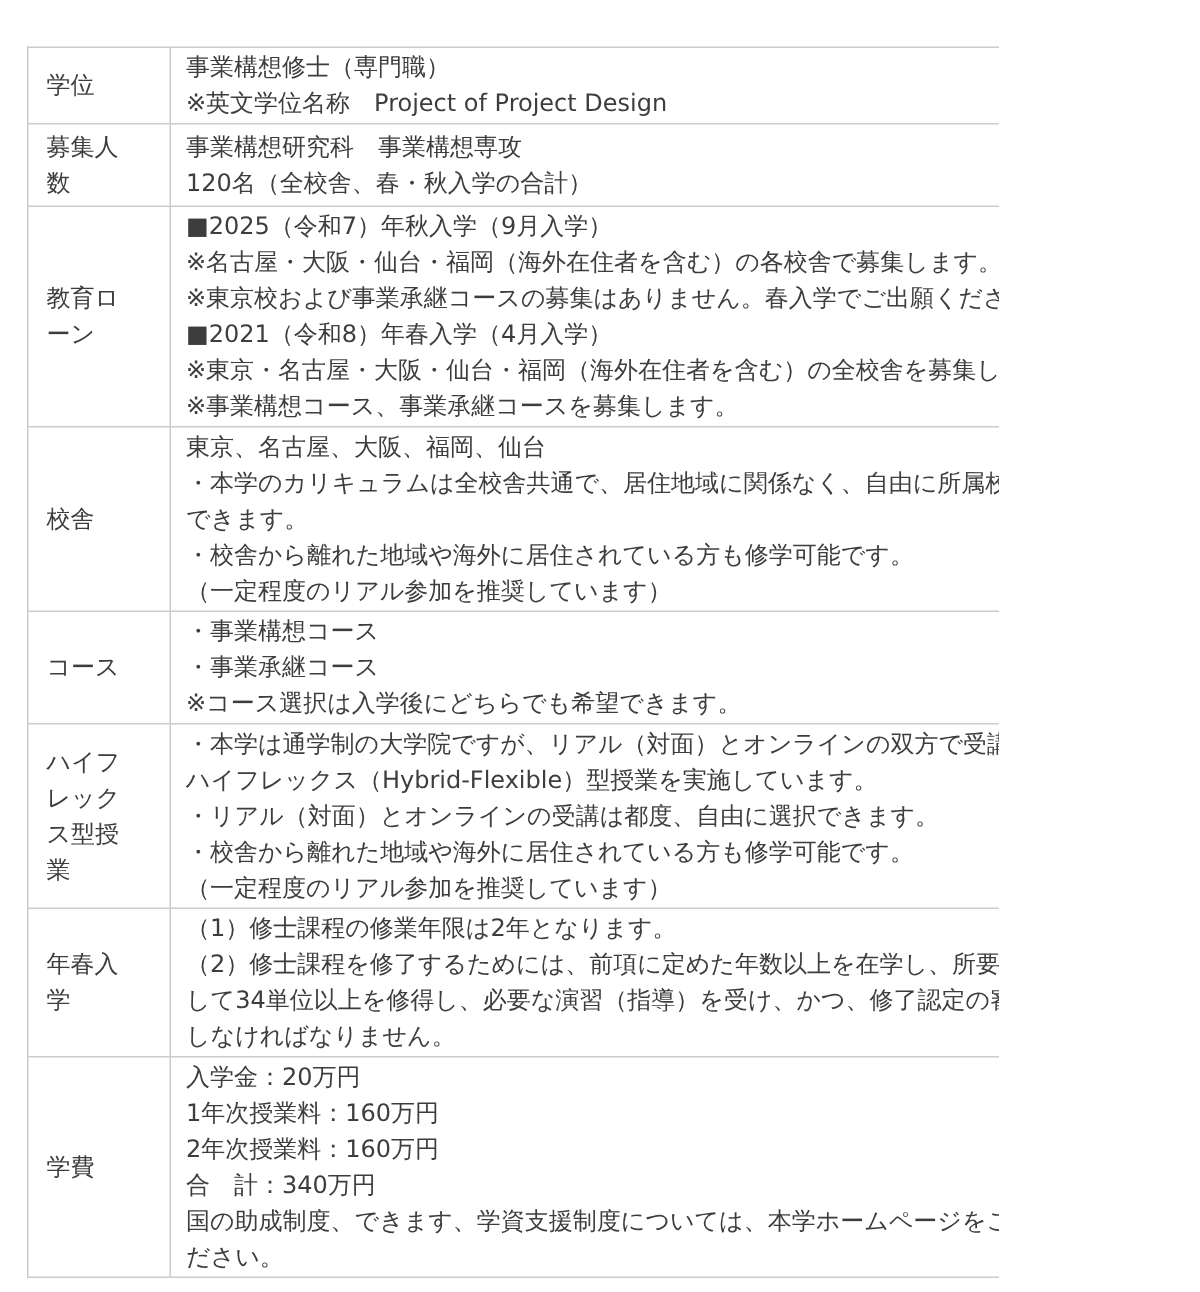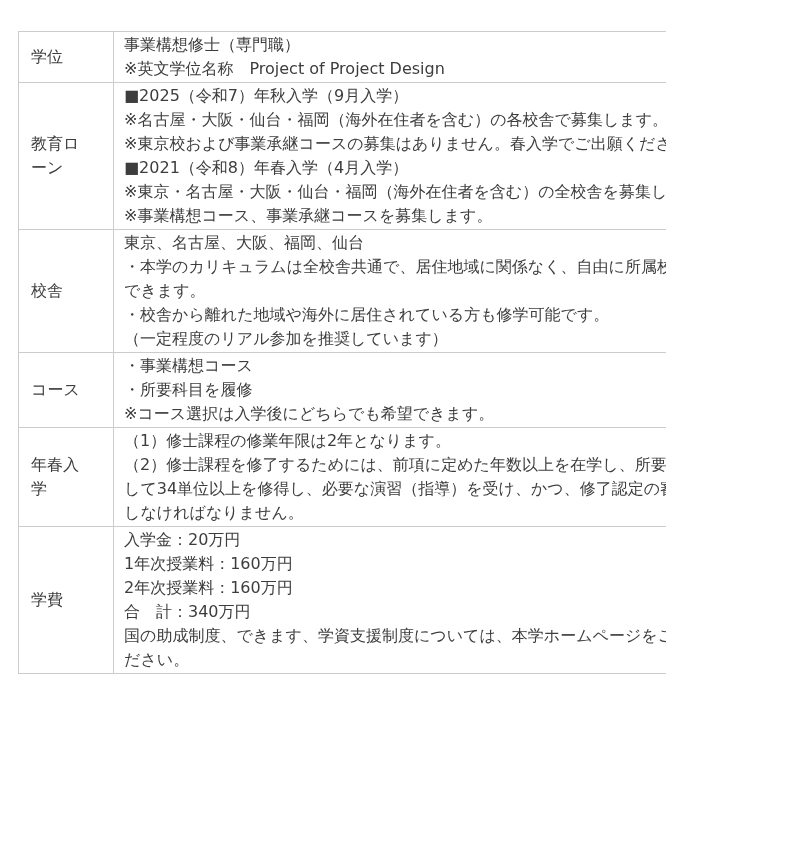--- a/index.html
+++ b/index.html
@@ -47,41 +47,54 @@
 
 <div class="page">
   <table class="info-table">
     <tbody>
       <tr>
         <td class="row-label">学位</td>
         <td class="row-content">事業構想修士（専門職）
 ※英文学位名称　Project of Project Design</td>
       </tr>
       <tr>
+        <td class="row-label">募集人数</td>
+        <td class="row-content">事業構想研究科　事業構想専攻
+120名（全校舎、春・秋入学の合計）</td>
+      </tr>
+      <tr>
         <td class="row-label">教育ローン</td>
         <td class="row-content">■2025（令和7）年秋入学（9月入学）
 ※名古屋・大阪・仙台・福岡（海外在住者を含む）の各校舎で募集します。
 ※東京校および事業承継コースの募集はありません。春入学でご出願ください。
 ■2021（令和8）年春入学（4月入学）
 ※東京・名古屋・大阪・仙台・福岡（海外在住者を含む）の全校舎を募集します。
 ※事業構想コース、事業承継コースを募集します。</td>
       </tr>
       <tr>
         <td class="row-label">校舎</td>
         <td class="row-content">東京、名古屋、大阪、福岡、仙台
 ・本学のカリキュラムは全校舎共通で、居住地域に関係なく、自由に所属校舎を選択
 できます。
 ・校舎から離れた地域や海外に居住されている方も修学可能です。
 （一定程度のリアル参加を推奨しています）</td>
       </tr>
       <tr>
         <td class="row-label">コース</td>
         <td class="row-content">・事業構想コース
-・所要科目を履修
+・事業承継コース
 ※コース選択は入学後にどちらでも希望できます。</td>
+      </tr>
+      <tr>
+        <td class="row-label">ハイフレックス型授業</td>
+        <td class="row-content">・本学は通学制の大学院ですが、リアル（対面）とオンラインの双方で受講できる、
+ハイフレックス（Hybrid-Flexible）型授業を実施しています。
+・リアル（対面）とオンラインの受講は都度、自由に選択できます。
+・校舎から離れた地域や海外に居住されている方も修学可能です。
+（一定程度のリアル参加を推奨しています）</td>
       </tr>
       <tr>
         <td class="row-label">年春入学</td>
         <td class="row-content">（1）修士課程の修業年限は2年となります。
 （2）修士課程を修了するためには、前項に定めた年数以上を在学し、所要科目を履修
 して34単位以上を修得し、必要な演習（指導）を受け、かつ、修了認定の審査に合格
 しなければなりません。</td>
       </tr>
       <tr>
         <td class="row-label">学費</td>

